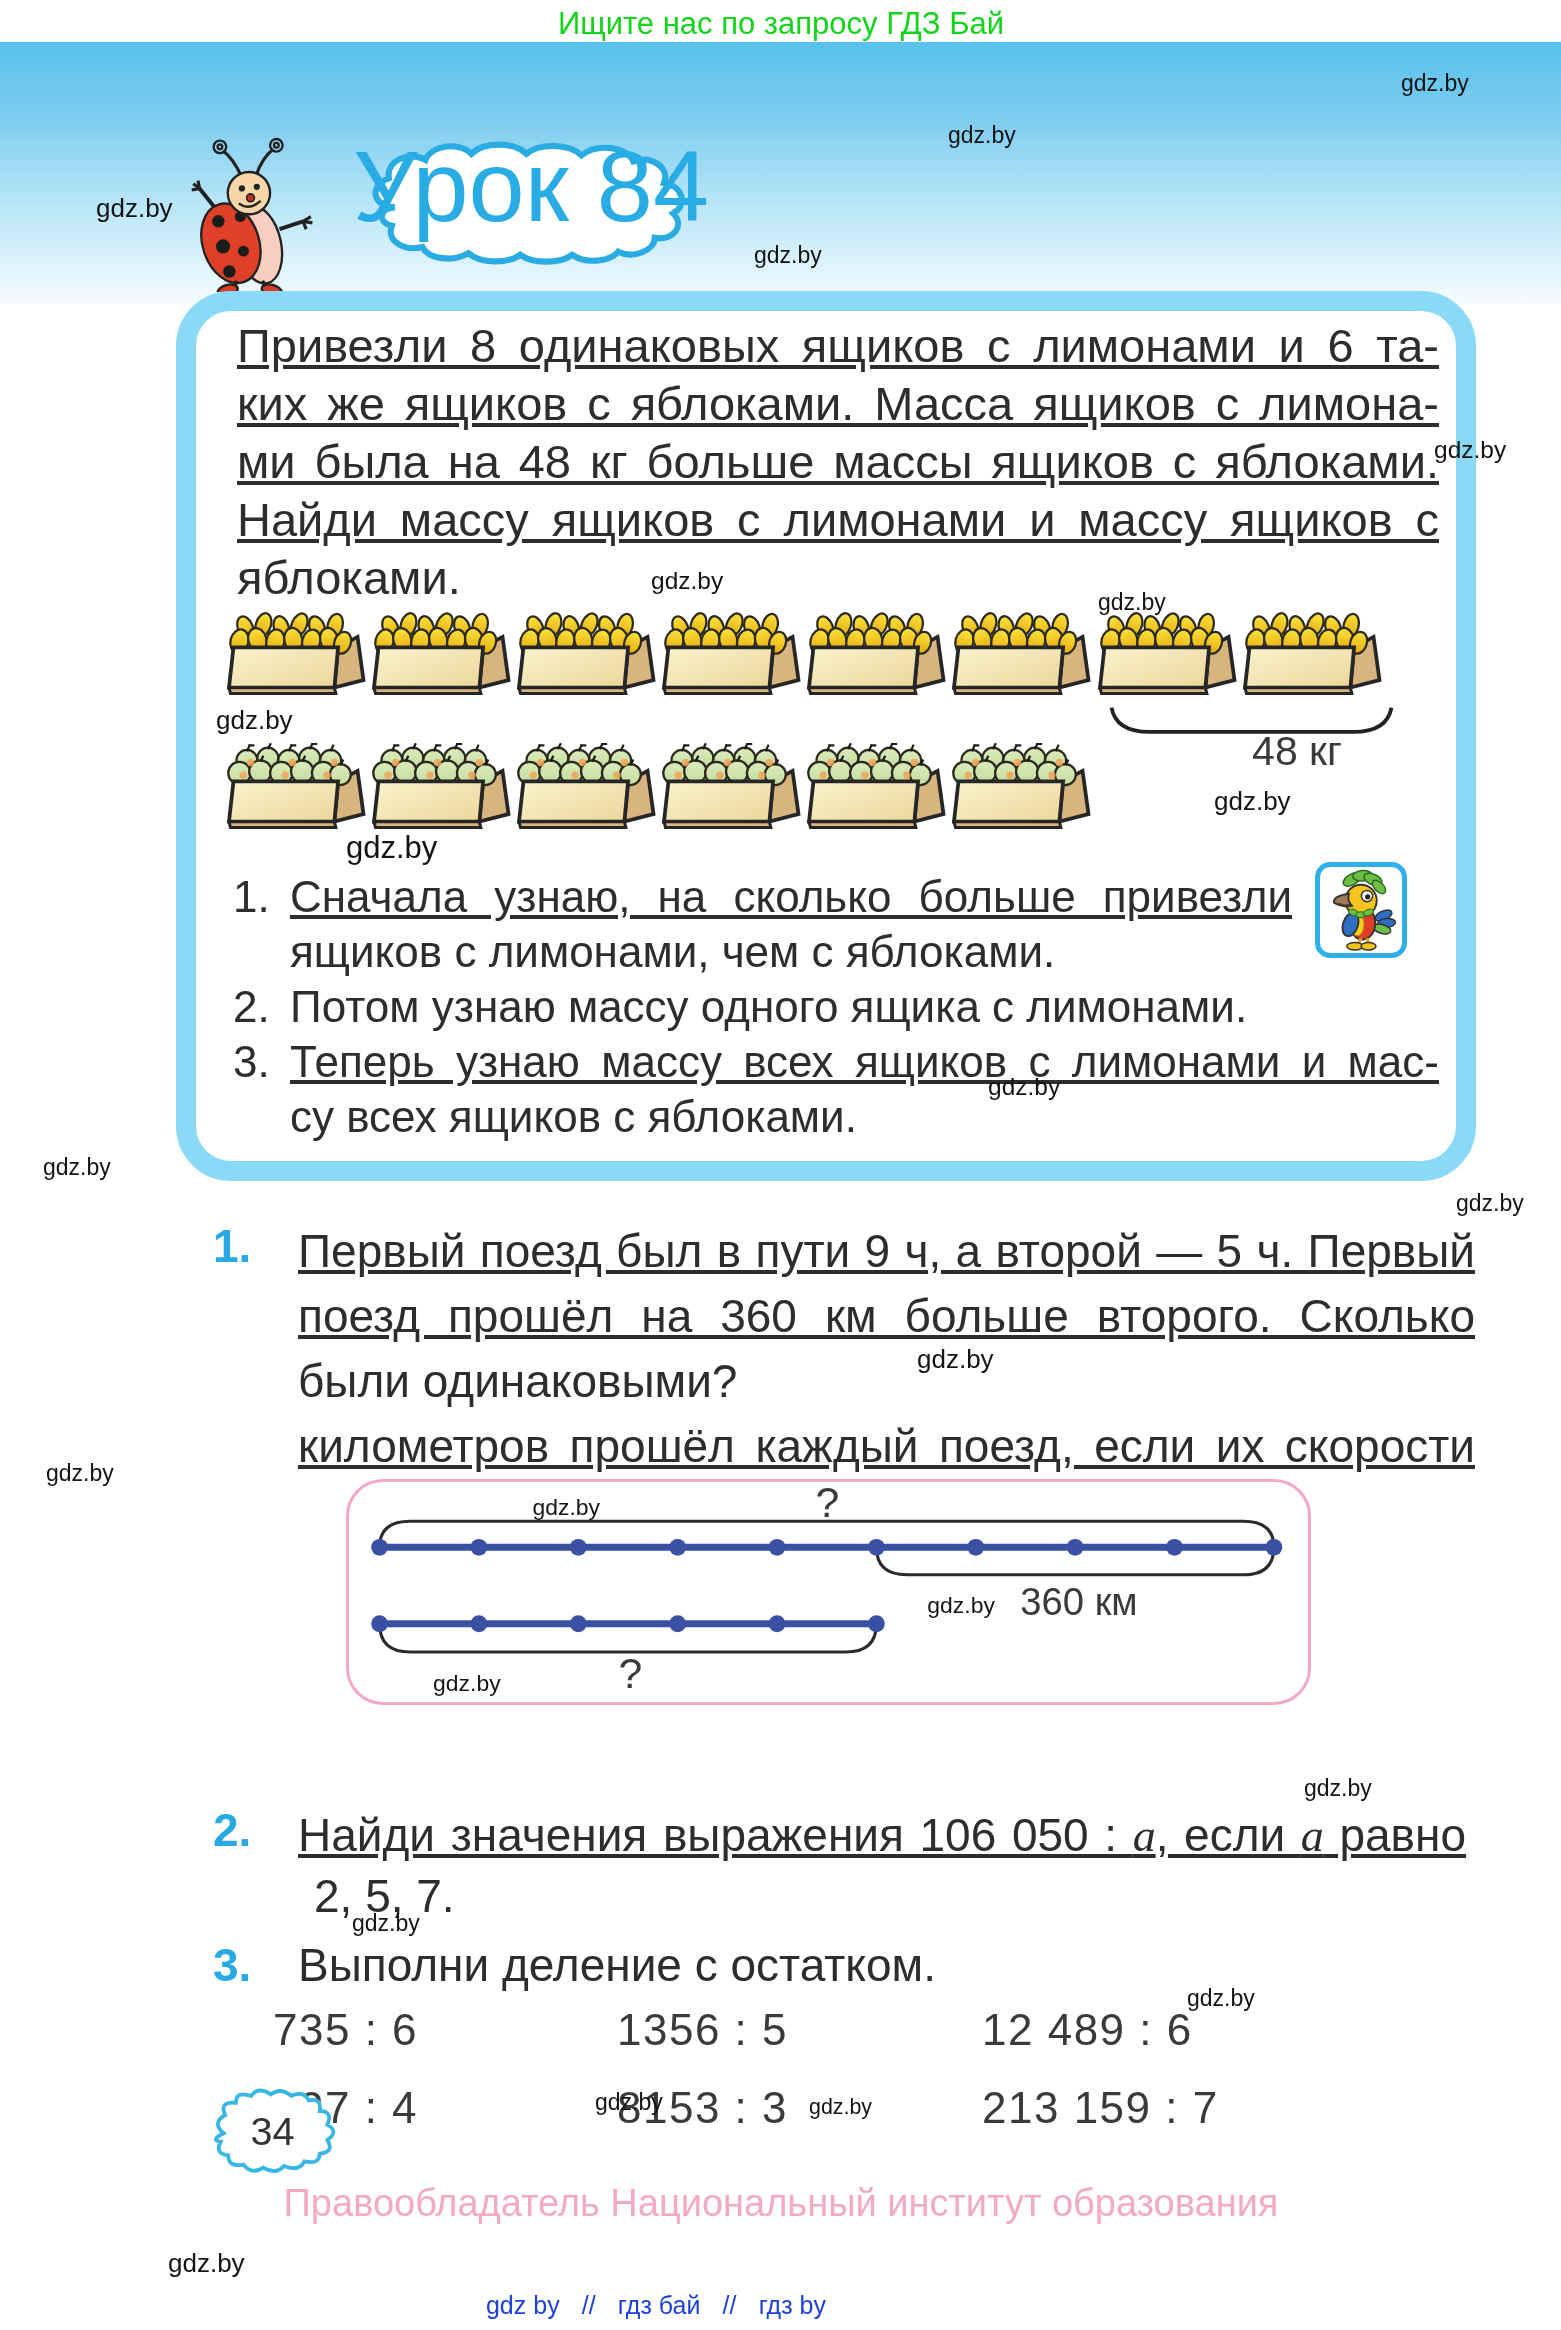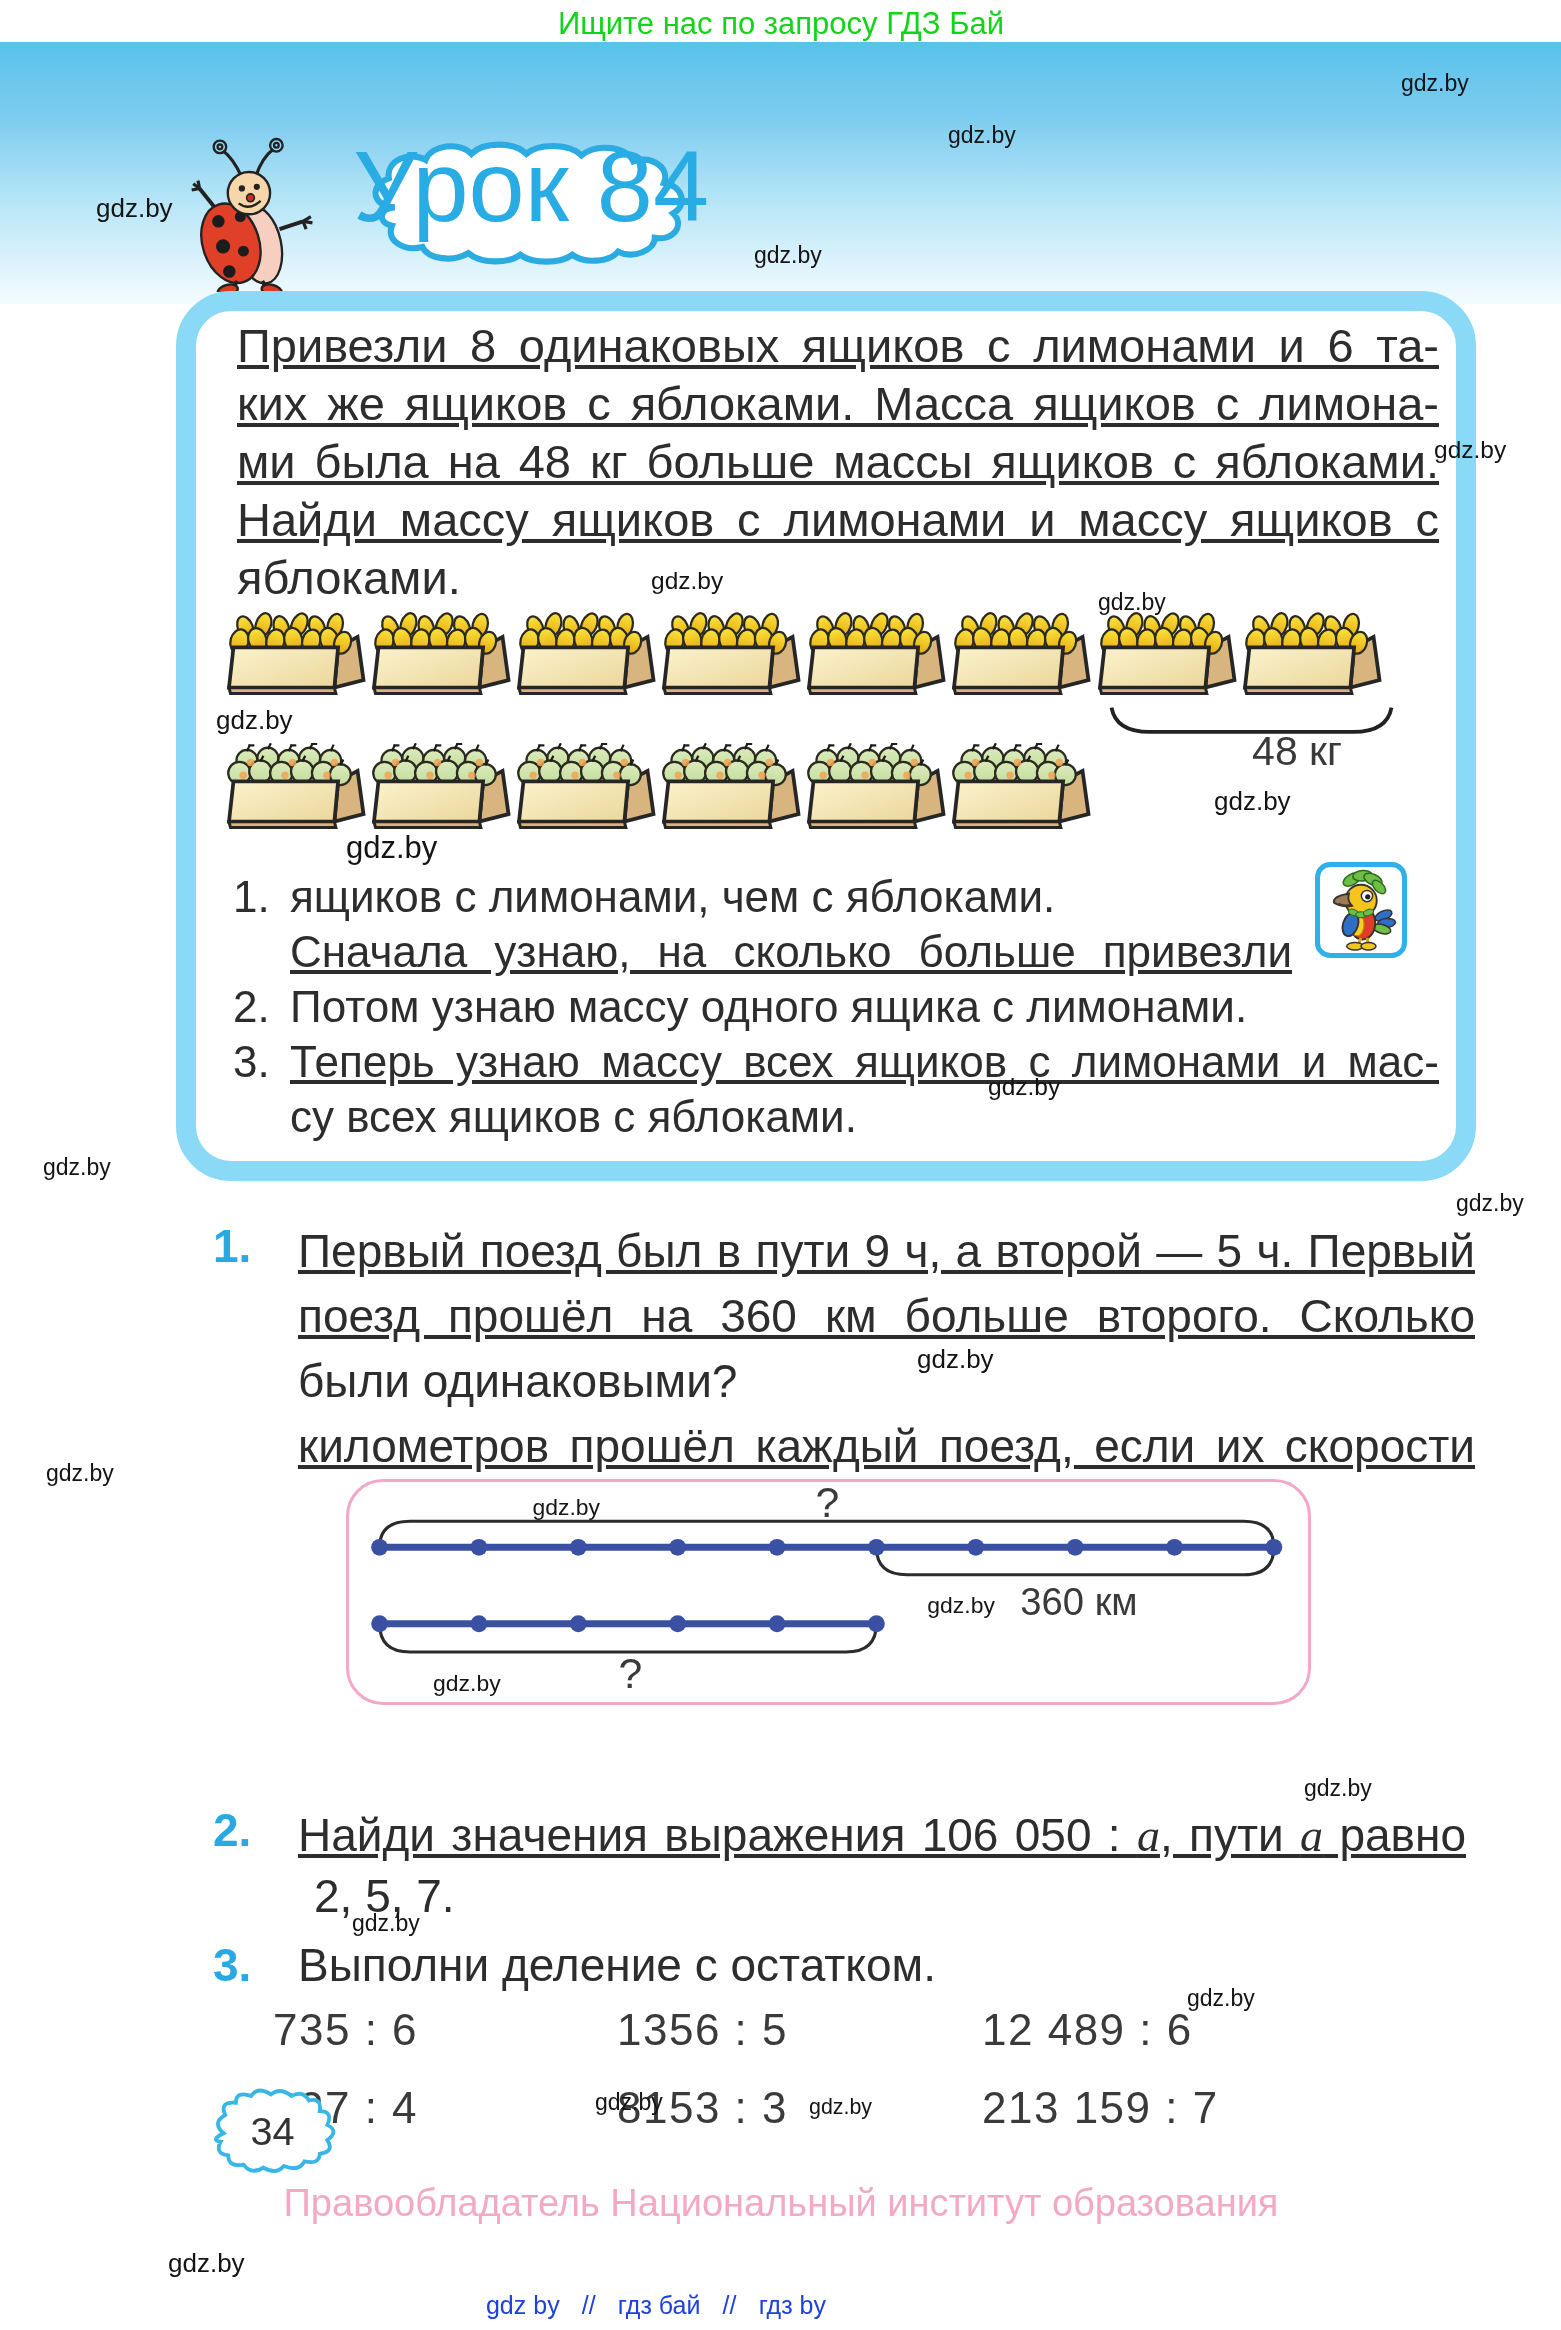--- a/index.html
+++ b/index.html
@@ -251,22 +251,22 @@
   </div>
 
 <svg class="abs" id="weight-bracket" viewBox="0 0 380 46">
   <path d="M 6 6 Q 12 38 56 38 L 324 38 Q 368 38 374 6" stroke="#222" stroke-width="5" fill="none"></path>
 </svg>
 <div class="abs" id="weight-label">48 кг</div>
 
 <div class="abs" id="steps">
   <div class="step">
     <span class="step-num">1.</span>
+    <div class="sline jline narrow">Сначала узнаю, на сколько больше привезли</div>
     <div class="sline">ящиков с лимонами, чем с яблоками.</div>
-    <div class="sline jline narrow">Сначала узнаю, на сколько больше привезли</div>
   </div>
   <div class="step">
     <span class="step-num">2.</span>
     <div class="sline">Потом узнаю массу одного ящика с лимонами.</div>
   </div>
   <div class="step">
     <span class="step-num">3.</span>
     <div class="sline jline">Теперь узнаю массу всех ящиков с лимонами и мас-</div>
     <div class="sline">су всех ящиков с яблоками.</div>
   </div>
@@ -346,21 +346,21 @@
   <text class="dq" x="626" y="44" text-anchor="middle">?</text>
   <text class="dq" x="368" y="268" text-anchor="middle">?</text>
   <text class="dlabel" x="955" y="172" text-anchor="middle">360 км</text>
   <text class="dwm" x="240" y="42">gdz.by</text>
   <text class="dwm" x="845" y="170" text-anchor="end">gdz.by</text>
   <text class="dwm" x="110" y="272">gdz.by</text>
 </svg>
 
 <div class="abs task-num" id="t2-num">2.</div>
 <div class="abs tline jline" id="t2-line1">
-  <span>Найди значения выражения 106 050 : </span><span class="mvar">a</span><span>, пути </span><span class="mvar">a</span><span> равно</span>
+  <span>Найди значения выражения 106 050 : </span><span class="mvar">a</span><span>, если </span><span class="mvar">a</span><span> равно</span>
 </div>
 <div class="abs" id="t2-line2">2, 5, 7.</div>
 
 <div class="abs task-num" id="t3-num">3.</div>
 <div class="abs" id="t3-title">Выполни деление с остатком.</div>
 <span class="divcell" style="left:273px;top:2005px">735 : 6</span>
 <span class="divcell" style="left:617px;top:2005px">1356 : 5</span>
 <span class="divcell" style="left:982px;top:2005px">12 489 : 6</span>
 <span class="divcell" style="left:273px;top:2083px">627 : 4</span>
 <span class="divcell" style="left:617px;top:2083px">8153 : 3</span>

